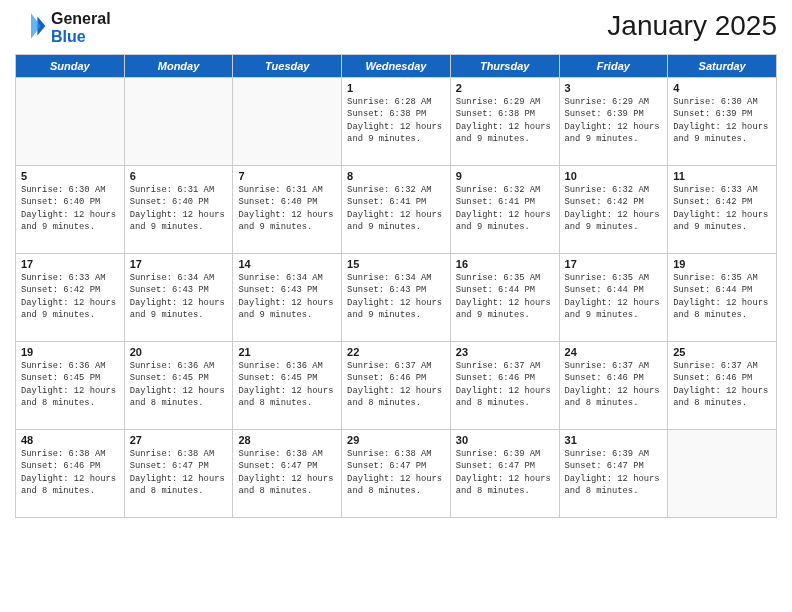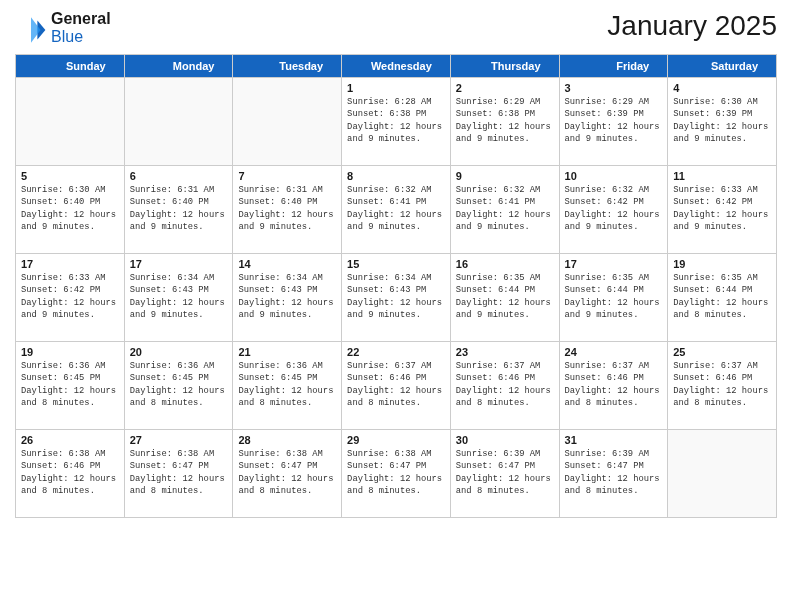--- a/index.html
+++ b/index.html
@@ -16,21 +16,21 @@
       padding: 10px 15px;
     }
     .header {
       display: flex;
       justify-content: space-between;
       align-items: flex-start;
       margin-bottom: 8px;
     }
     .logo {
       display: flex;
-      align-items: flex-end;
+      align-items: flex-start;
       gap: 4px;
     }
     .logo-icon {
       width: 32px;
       height: 32px;
     }
     .title-section {
       text-align: right;
     }
     .month-title {
@@ -43,24 +43,25 @@
       color: #555;
     }
     .calendar {
       width: 100%;
       border-collapse: collapse;
       font-size: 9.5px;
     }
     .calendar th {
       background-color: #1565c0;
       color: #fff;
-      text-align: right;
+      text-align: center;
       padding: 5px 18px;
       font-size: 11px;
       border: 1px solid #ccc;
+      font-style: italic;
     }
     .calendar td {
       vertical-align: top;
       border: 1px solid #ccc;
       padding: 4px 5px;
       width: calc(100% / 7);
       height: 88px;
       background: #fff;
     }
     .calendar td.empty {
@@ -87,21 +88,21 @@
 
 <div class="page">
   <div class="header">
     <div class="logo">
       <svg class="logo-icon" viewBox="0 0 40 40">
         <polygon points="28,8 38,20 28,32" fill="#1565c0"></polygon>
         <polygon points="20,4 32,20 20,36" fill="#2196f3" opacity="0.7"></polygon>
       </svg>
       <div>
         <div style="font-size:16px;font-weight:bold;color:#1a1a1a;">General</div>
-        <div style="font-size:16px;font-weight:normal;color:#1565c0;">Blue</div>
+        <div style="font-size:16px;font-weight:bold;color:#1565c0;">Blue</div>
       </div>
     </div>
     <div class="title-section">
       <div class="month-title">January 2025</div>
     </div>
   </div>
 
   <table class="calendar">
     <thead>
       <tr>
@@ -222,21 +223,21 @@
             <div class="day-num">24</div>
             <div class="day-info">Sunrise: 6:37 AM<br>Sunset: 6:46 PM<br>Daylight: 12 hours<br>and 8 minutes.</div>
           </td>
           <td>
             <div class="day-num">25</div>
             <div class="day-info">Sunrise: 6:37 AM<br>Sunset: 6:46 PM<br>Daylight: 12 hours<br>and 8 minutes.</div>
           </td>
         </tr>
         <tr>
           <td>
-            <div class="day-num">26</div>
+            <div class="day-num">48</div>
             <div class="day-info">Sunrise: 6:38 AM<br>Sunset: 6:46 PM<br>Daylight: 12 hours<br>and 8 minutes.</div>
           </td>
           <td>
             <div class="day-num">27</div>
             <div class="day-info">Sunrise: 6:38 AM<br>Sunset: 6:47 PM<br>Daylight: 12 hours<br>and 8 minutes.</div>
           </td>
           <td>
             <div class="day-num">28</div>
             <div class="day-info">Sunrise: 6:38 AM<br>Sunset: 6:47 PM<br>Daylight: 12 hours<br>and 8 minutes.</div>
           </td>

